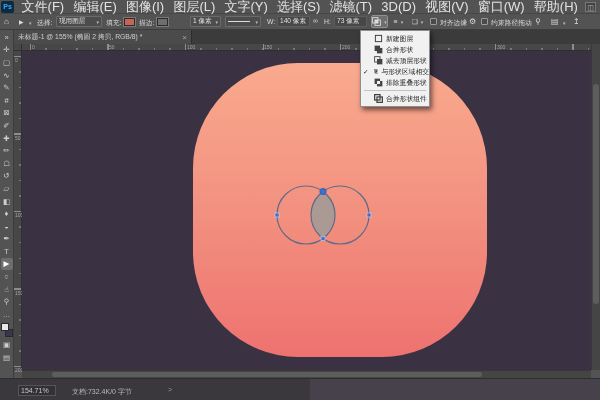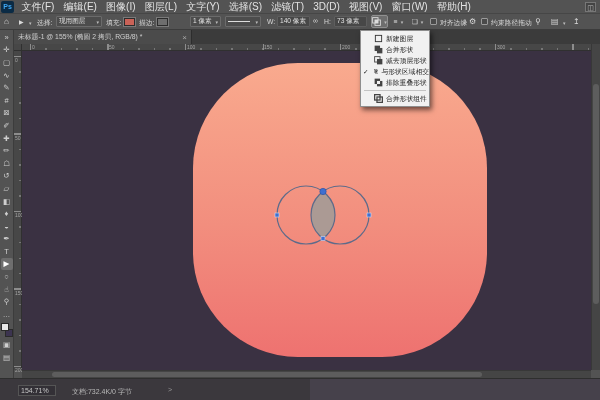--- a/index.html
+++ b/index.html
@@ -7,21 +7,21 @@
   #app {
     position:relative; width:600px; height:400px; overflow:hidden;
     background:#535353; font-family:"Liberation Sans","DejaVu Sans",sans-serif;
     color:#d8d8d8; -webkit-font-smoothing:antialiased;
   }
   
   #menu-bar { position:absolute; left:0; top:0; width:600px; height:14px;
     background:#535353; display:flex; align-items:center; border-bottom:1px solid #464646; }
   #ps-logo { width:13px; height:12px; margin:0 3px 0 1px; background:#0b2b45; color:#3fa8f4;
     font-size:7px; font-weight:bold; display:flex; align-items:center; justify-content:center; border-radius:2px; }
-  .menu-item { font-size:10px; padding:0 4.6px; line-height:14px; color:#e3e3e3; white-space:nowrap; }
+  .menu-item { font-size:13px; padding:0 4.6px; line-height:14px; color:#e3e3e3; white-space:nowrap; }
   #window-button { position:absolute; right:4px; top:2px; width:11px; height:10px; font-size:7px;
     color:#bdbdbd; border:1px solid #777; text-align:center; line-height:9px; background:#444; }
   
   #options-bar { position:absolute; left:0; top:14px; width:600px; height:16px; background:#535353;
     border-bottom:1px solid #3c3c3c; font-size:6.8px; }
   .opt { position:absolute; top:4px; white-space:nowrap; color:#d9d9d9; }
   .opt-box { position:absolute; top:2px; height:11px; background:#4c4c4c; border:1px solid #6b6b6b;
     border-radius:1px; display:flex; align-items:center; justify-content:space-between; padding:0 2px;
     font-size:6.6px; color:#e0e0e0; }
   .caret { font-size:5px; color:#bdbdbd; margin-left:2px; }

